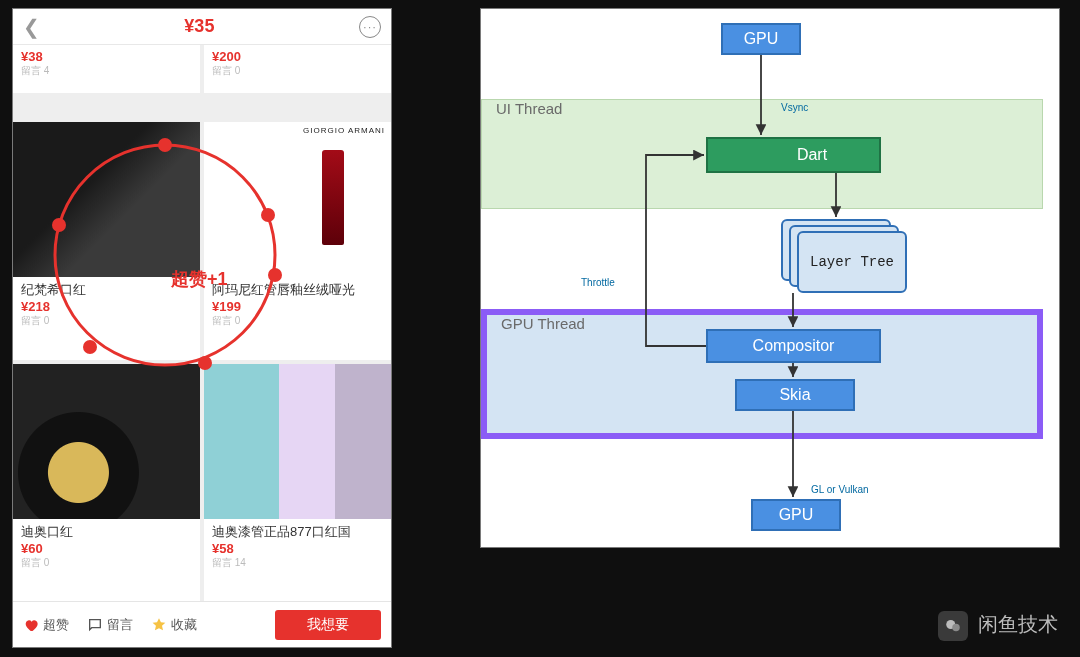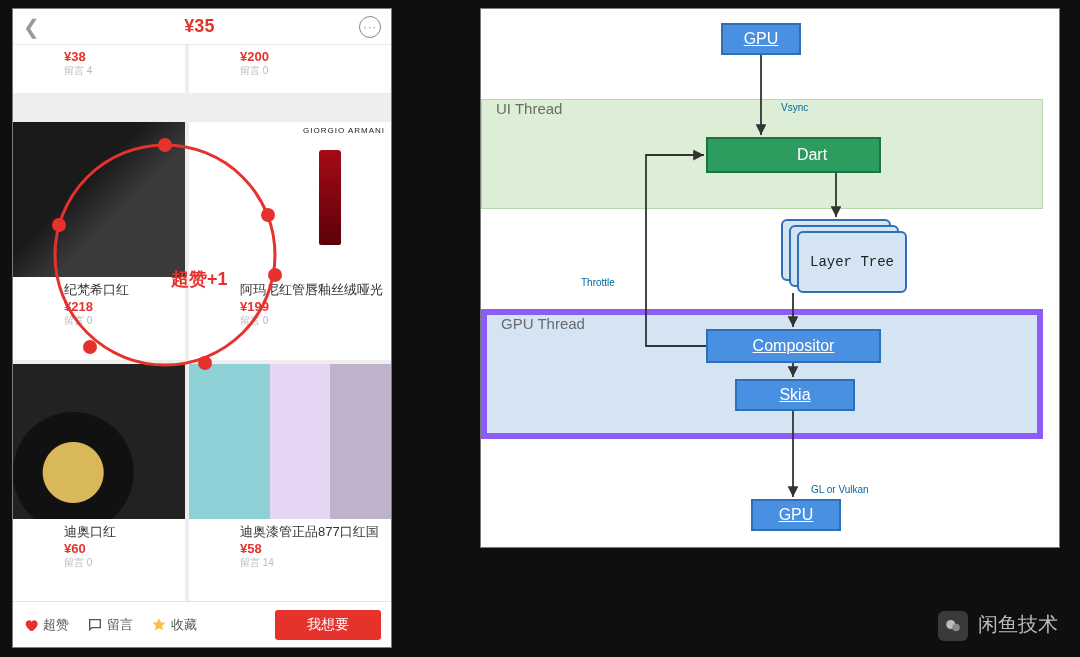--- a/index.html
+++ b/index.html
@@ -53,21 +53,21 @@
     display:flex;flex-direction:column;
   }
   .card .img {
     width:100%; background:#ccc;
     display:flex;align-items:center;justify-content:center;
     color:#555;font-size:10px;
     position:relative; overflow:hidden;
   }
   .row-mid .img { height:155px; }
   .row-bot .img { height:155px; }
-  .card .meta { padding:4px 8px 6px;margin-left:43px; }
+  .card .meta { padding:4px 8px 6px; }
   .card .name { font-size:13px; color:#333; white-space:nowrap; overflow:hidden; text-overflow:ellipsis;}
   .card .price { font-size:13px; color:#e6322d; font-weight:bold; }
   .card .comments { font-size:10px; color:#bbb; }
   .row-top { height:48px; }
   
   .img.lipstick-black { background:linear-gradient(135deg,#1a1a1a 40%,#3a3a3a 60%);}
   .img.lipstick-red { background:#fff; }
   .img.lipstick-red::after{
     content:""; position:absolute; right:25%; top:18%; width:22px; height:95px;
     background:linear-gradient(#a30b17,#5d0009); border-radius:3px 3px 2px 2px;
@@ -103,21 +103,21 @@
     width:580px; height:540px;
     background:#fff;
     border:1px solid #7a7a7a;
   }
   .dbox {
     position:absolute;
     border:2px solid;
     display:flex;align-items:center;justify-content:center;
     font-size:16px;
   }
-  .dbox.blue { background:#4a90e2; border-color:#2f6fb6; color:#fff;text-decoration:underline; }
+  .dbox.blue { background:#4a90e2; border-color:#2f6fb6; color:#fff; }
   .dbox.green { background:#2d9c5f; border-color:#1f7244; color:#fff;padding-left:37px; }
   .lane {
     position:absolute; left:0; right:16px;
     font-size:15px; color:#6a6a6a; padding-left:14px;
     display:flex; align-items:flex-start;
   }
   .lane.ui { top:90px; height:110px; background:#dcefd6; border:1px solid #b9d7ae;}
   .lane.gpu { top:300px; height:130px; background:#d4e4f3; border:6px solid #8b5cf6;}
   .layertree {
     position:absolute; left:300px; top:210px; width:130px; height:72px;

